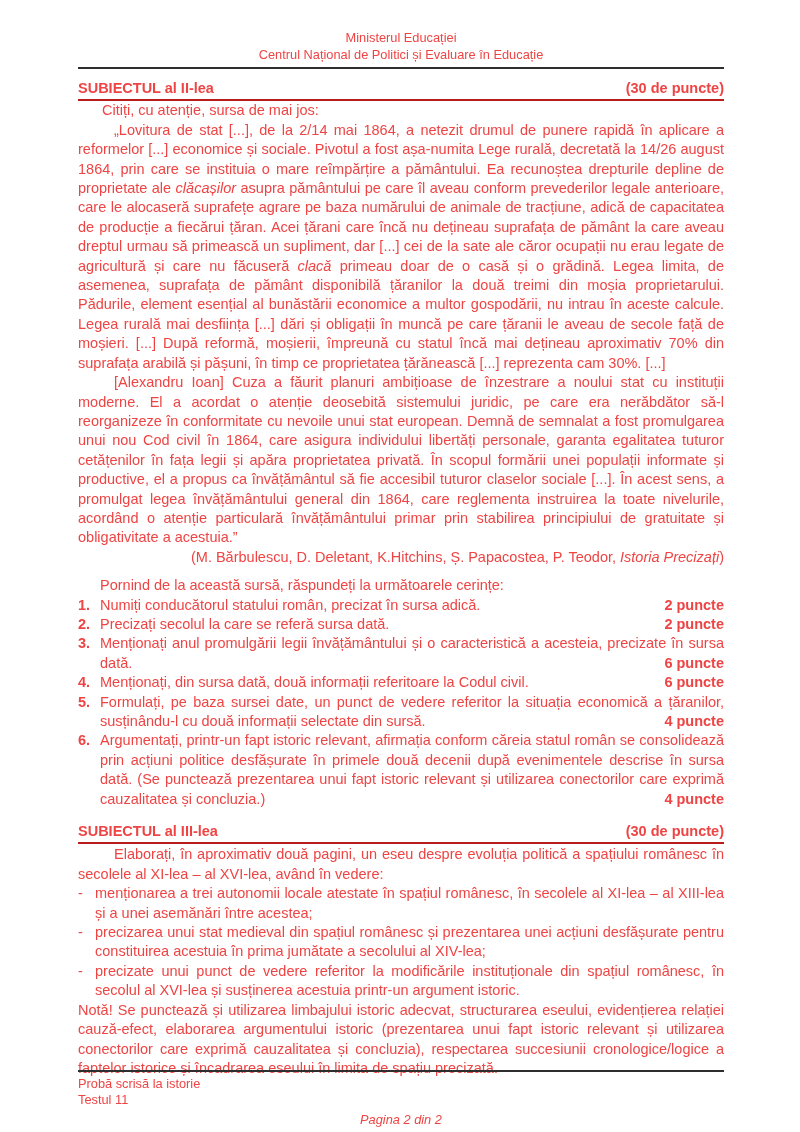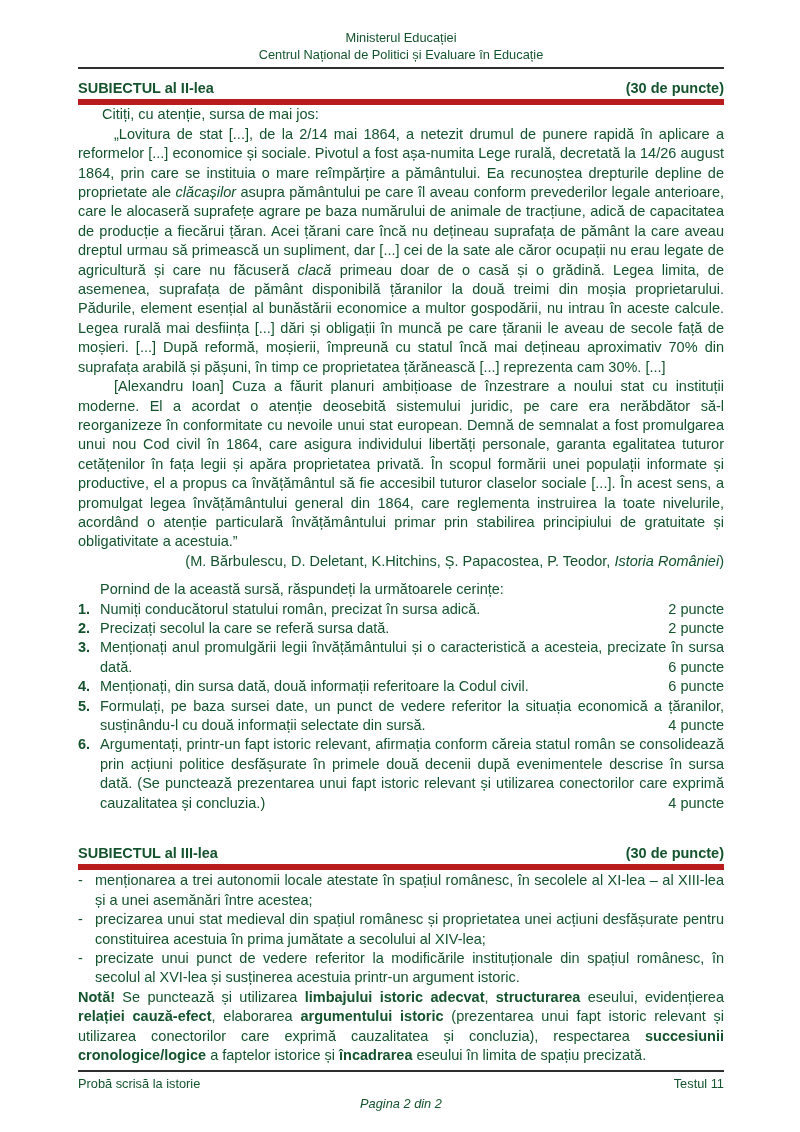--- a/index.html
+++ b/index.html
@@ -2,57 +2,57 @@
 <html><head>
 <meta charset="utf-8">
 <style>
   * { margin:0; padding:0; box-sizing:border-box; }
   html,body { background:#ffffff; }
   body { width:800px; }
   .page {
     position:relative;
     width:800px; height:1132px;
     background:#ffffff;
-    color:#14532d;
+    color:#ef4444;
     font-family:"Liberation Sans","DejaVu Sans",sans-serif;
     font-size:14.5px;
     line-height:19.4px;
     padding:30px 76px 0 78px;
     overflow:hidden;
   }
-  .b { font-weight:bold; }
+  .b { font-weight:normal; }
   .i { font-style:italic; }
   .doc-header { text-align:center; font-size:12.8px; line-height:16.5px; }
   .header-rule { border-top:2px solid #2e2e2e; margin-top:4px; }
   .section-head {
     display:flex; justify-content:space-between;
     font-weight:bold;
-    border-bottom:6px solid #b91c1c;
+    border-bottom:2px solid #b91c1c;
     margin-top:10px; padding-bottom:1px;
   }
   .section-head .title-text { text-decoration:none; }
   .intro-line { text-indent:24px; }
   .source-par { text-align:justify; text-indent:36px; }
   .attribution { text-align:right; }
   .prompt-line { text-indent:22px; margin-top:9px; }
   .req { display:flex; }
   .req-num { width:22px; flex:none; font-weight:bold; }
   .req-body { flex:1; text-align:justify; }
-  .req-points { float:right; font-weight:normal; padding-left:10px; }
-  .s3 { margin-top:31px; margin-bottom:1px; }
+  .req-points { float:right; font-weight:bold; padding-left:10px; }
+  .s3 { margin-top:13px; margin-bottom:1px; }
   .bullet { display:flex; }
   .bullet-marker { width:17px; flex:none; }
   .bullet-body { flex:1; text-align:justify; }
   .note-par { text-align:justify; }
   .footer {
     position:absolute; left:78px; right:76px; top:1070px;
     font-size:12.8px; line-height:16px;
   }
   .footer-rule { border-top:2px solid #2e2e2e; margin-bottom:4px; }
-  .footer-row { display:flex; justify-content:space-between; }
+  .footer-row { display:flex; justify-content:space-between;flex-direction:column; }
   .footer-center { text-align:center; margin-top:4px;font-style:italic; }
 </style>
 </head>
 <body>
 
 <div class="page">
 
   <div class="doc-header">
     <div>Ministerul Educației</div>
     <div>Centrul Național de Politici și Evaluare în Educație</div>
@@ -61,21 +61,21 @@
 
   <div class="section-head">
     <span class="title-text">SUBIECTUL al II-lea</span>
     <span>(30 de puncte)</span>
   </div>
 
   <p class="intro-line">Citiți, cu atenție, sursa de mai jos:</p>
 
   <p class="source-par"><span>„Lovitura de stat [...], de la 2/14 mai 1864, a netezit drumul de punere rapidă în aplicare a reformelor [...] economice și sociale. Pivotul a fost așa-numita Lege rurală, decretată la 14/26 august 1864, prin care se instituia o mare reîmpărțire a pământului. Ea recunoștea drepturile depline de proprietate ale </span><span class="i">clăcașilor</span><span> asupra pământului pe care îl aveau conform prevederilor legale anterioare, care le alocaseră suprafețe agrare pe baza numărului de animale de tracțiune, adică de capacitatea de producție a fiecărui țăran. Acei țărani care încă nu dețineau suprafața de pământ la care aveau dreptul urmau să primească un supliment, dar [...] cei de la sate ale căror ocupații nu erau legate de agricultură și care nu făcuseră </span><span class="i">clacă</span><span> primeau doar de o casă și o grădină. Legea limita, de asemenea, suprafața de pământ disponibilă țăranilor la două treimi din moșia proprietarului. Pădurile, element esențial al bunăstării economice a multor gospodării, nu intrau în aceste calcule. Legea rurală mai desființa [...] dări și obligații în muncă pe care țăranii le aveau de secole față de moșieri. [...] După reformă, moșierii, împreună cu statul încă mai dețineau aproximativ 70% din suprafața arabilă și pășuni, în timp ce proprietatea țărănească [...] reprezenta cam 30%. [...]</span></p>
   <p class="source-par"><span>[Alexandru Ioan] Cuza a făurit planuri ambițioase de înzestrare a noului stat cu instituții moderne. El a acordat o atenție deosebită sistemului juridic, pe care era nerăbdător să-l reorganizeze în conformitate cu nevoile unui stat european. Demnă de semnalat a fost promulgarea unui nou Cod civil în 1864, care asigura individului libertăți personale, garanta egalitatea tuturor cetățenilor în fața legii și apăra proprietatea privată. În scopul formării unei populații informate și productive, el a propus ca învățământul să fie accesibil tuturor claselor sociale [...]. În acest sens, a promulgat legea învățământului general din 1864, care reglementa instruirea la toate nivelurile, acordând o atenție particulară învățământului primar prin stabilirea principiului de gratuitate și obligativitate a acestuia.”</span></p>
-  <p class="attribution"><span>(M. Bărbulescu, D. Deletant, K.Hitchins, Ș. Papacostea, P. Teodor, </span><span class="i">Istoria României</span><span>)</span></p>
+  <p class="attribution"><span>(M. Bărbulescu, D. Deletant, K.Hitchins, Ș. Papacostea, P. Teodor, </span><span class="i">Istoria Precizați</span><span>)</span></p>
 
   <p class="prompt-line">Pornind de la această sursă, răspundeți la următoarele cerințe:</p>
 
   <div class="req-list">
     <div class="req">
       <div class="req-num">1.</div>
       <div class="req-body">
         <span>Numiți conducătorul statului român, precizat în sursa adică.</span>
         <span class="req-points">2 puncte</span>
       </div>
@@ -115,28 +115,29 @@
         <span class="req-points">4 puncte</span>
       </div>
     </div>
   </div>
 
   <div class="section-head s3">
     <span class="title-text">SUBIECTUL al III-lea</span>
     <span>(30 de puncte)</span>
   </div>
 
+  <p class="source-par">Elaborați, în aproximativ două pagini, un eseu despre evoluția politică a spațiului românesc în secolele al XI-lea – al XVI-lea, având în vedere:</p>
 
   <div class="bullet">
     <div class="bullet-marker">-</div>
     <div class="bullet-body">menționarea a trei autonomii locale atestate în spațiul românesc, în secolele al XI-lea – al XIII-lea și a unei asemănări între acestea;</div>
   </div>
   <div class="bullet">
     <div class="bullet-marker">-</div>
-    <div class="bullet-body">precizarea unui stat medieval din spațiul românesc și proprietatea unei acțiuni desfășurate pentru constituirea acestuia în prima jumătate a secolului al XIV-lea;</div>
+    <div class="bullet-body">precizarea unui stat medieval din spațiul românesc și prezentarea unei acțiuni desfășurate pentru constituirea acestuia în prima jumătate a secolului al XIV-lea;</div>
   </div>
   <div class="bullet">
     <div class="bullet-marker">-</div>
     <div class="bullet-body">precizate unui punct de vedere referitor la modificările instituționale din spațiul românesc, în secolul al XVI-lea și susținerea acestuia printr-un argument istoric.</div>
   </div>
 
   <p class="note-par"><span class="b">Notă!</span><span> Se punctează și utilizarea </span><span class="b">limbajului istoric adecvat</span><span>, </span><span class="b">structurarea</span><span> eseului, evidențierea </span><span class="b">relației cauză-efect</span><span>, elaborarea </span><span class="b">argumentului istoric</span><span> (prezentarea unui fapt istoric relevant și utilizarea conectorilor care exprimă cauzalitatea și concluzia), respectarea </span><span class="b">succesiunii cronologice/logice</span><span> a faptelor istorice și </span><span class="b">încadrarea</span><span> eseului în limita de spațiu precizată.</span></p>
 
   <div class="footer">
     <div class="footer-rule"></div>

